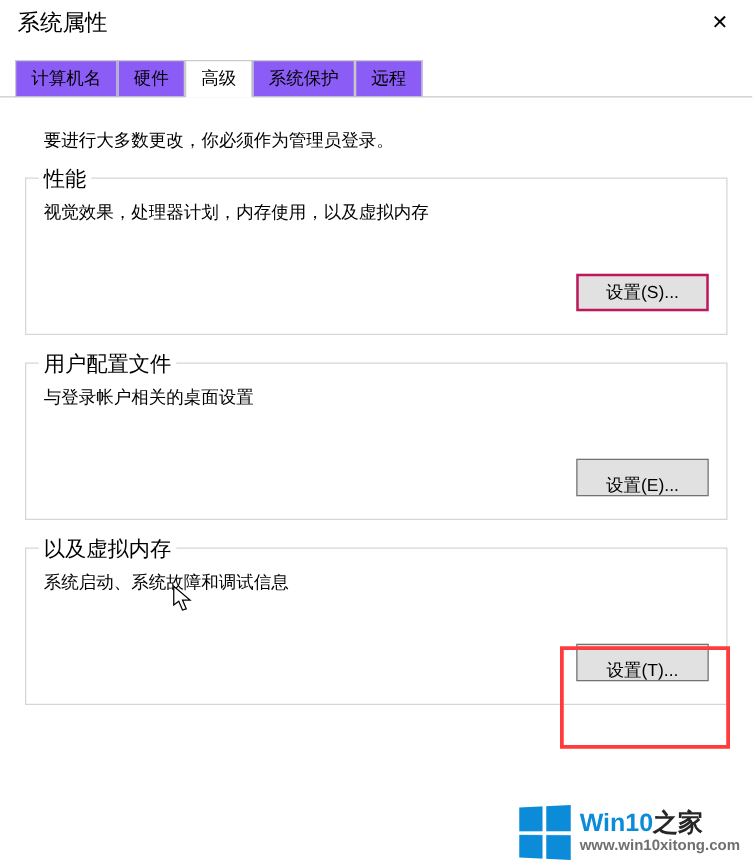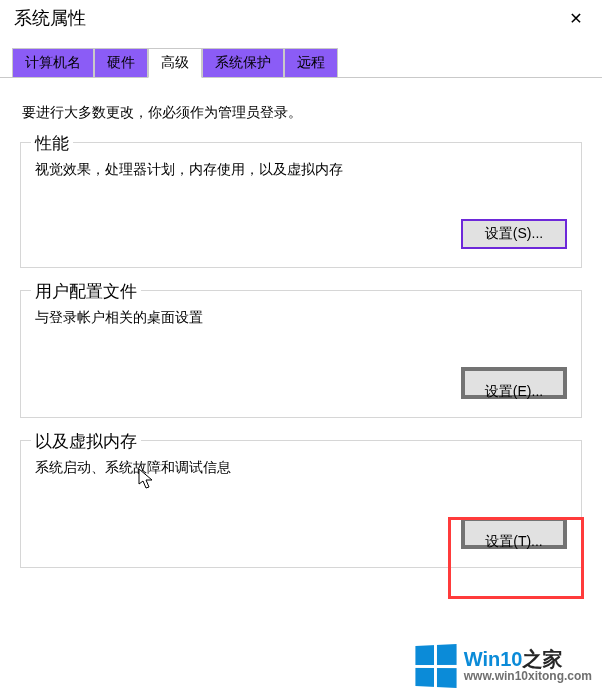--- a/index.html
+++ b/index.html
@@ -57,21 +57,21 @@
     background: #8b5cf6;
     border-bottom: none;
     top: 0;
   }
   
   .panel {
     padding: 18px 16px 0 16px;
   }
   .intro {
     font-size: 14px;
-    margin: 8px 6px 20px 6px;
+    margin: 8px 6px 20px 19px;
   }
   
   .groupbox {
     border: 1px solid #d6d6d6;
     margin: 0 4px 22px 4px;
     padding: 18px 14px 18px 14px;
     position: relative;
   }
   .groupbox .legend {
     position: absolute;
@@ -86,28 +86,28 @@
     margin-bottom: 40px;
   }
   .btnrow {
     display: flex;
     justify-content: flex-end;
   }
   .winbtn {
     min-width: 106px;
     height: 30px;
     background: #e1e1e1;
-    border: 4px solid #737373;
+    border: 1px solid #737373;
     font-size: 14px;
     font-family: inherit;
     padding: 12px 10px;
     cursor: pointer;
   }
   .winbtn.focus {
-    border: 2px solid #6d28d9;
+    border: 2px solid #be185d;
     padding: 0 9px;
   }
   
   .red-highlight {
     position: absolute;
     border: 3px solid #ff3b3b;
     pointer-events: none;
   }
   
   .cursor {

